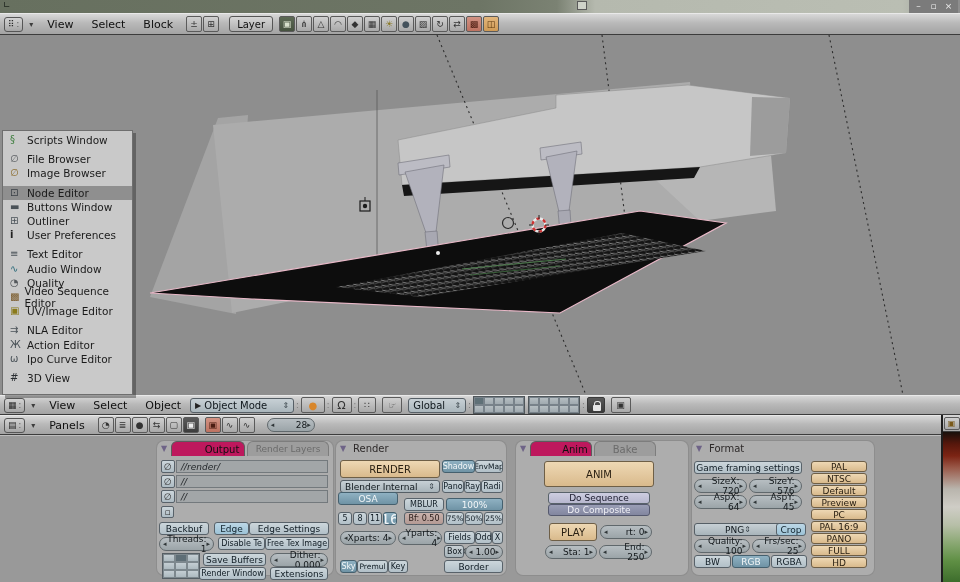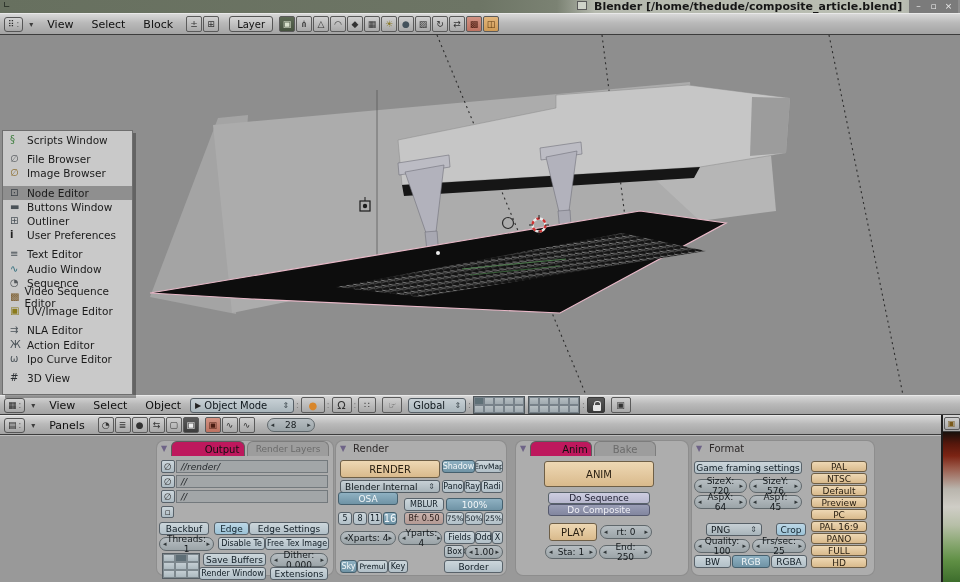--- a/index.html
+++ b/index.html
@@ -44,21 +44,21 @@
     padding:0 7px; font-size:10px; color:#111; }
 
   
   .drop { display:flex; align-items:center; height:15px; border:1px solid #565f66; border-radius:3px;
     background:linear-gradient(#c7d0d5,#aab6bc); padding:0 4px; gap:3px; font-size:10px; color:#10181d; }
   .drop::after { content:"⇕"; font-size:8px; color:#3a454c; }
   .num { display:flex; align-items:center; justify-content:space-between; height:14px; border:1px solid #60686c; border-radius:7px;
     background:linear-gradient(#b7bec2,#9ba4a8); padding:0 3px; font-size:9px; color:#14191c; }
   .num::before { content:"◂"; font-size:7px; color:#2e3537; }
   .num::after { content:"▸"; font-size:7px; color:#2e3537; }
-  .num .v { flex:1; text-align:center; }
+  .num .v { flex:1; text-align:right; }
 
   
   .lgrid { display:grid; grid-template-columns:repeat(5,10px); grid-template-rows:repeat(2,8px); border:1px solid #4f565a; background:#8f989c; }
   .lc { border:0.5px solid #78828a; background:linear-gradient(#b6bec2,#a0aab0); }
   .lc.on { background:#5f7077; }
 
   .lockbtn { position:relative; width:18px; height:16px; border:1px solid #3a3a3a; border-radius:2px; background:linear-gradient(#585858,#3a3a3a); }
   .lockbody { position:absolute; left:5px; top:7px; width:8px; height:6px; background:#e6e6e6; border-radius:1px; }
   .lockbody::before { content:""; position:absolute; left:1.5px; top:-4px; width:5px; height:5px; border:1.5px solid #e6e6e6; border-bottom:none; border-radius:3px 3px 0 0; }
 
@@ -108,21 +108,20 @@
   .strip { position:absolute; left:941px; top:415px; width:19px; height:167px; border-left:2px solid #1e1e1e; }
   .strip-hdr { height:17px; background:linear-gradient(#d6d6d6,#a8a8a8); border-bottom:1px solid #3c3c3c; display:flex; align-items:center; justify-content:center; }
   .strip-img { height:150px; background:linear-gradient(#18100c 0%,#57170c 8%,#7c2414 16%,#9a5a4a 24%,#b9b5ad 38%,#cfcdc6 50%,#b7bfa8 62%,#8aa873 74%,#5f8f44 86%,#3d6d2c 100%); }
 </style>
 </head>
 <body>
 
 <div class="titlebar">
   <span class="tb-corner">∟</span>
   <span class="tb-appicon"></span>
-  <span class="tb-title">Blender [/home/thedude/composite_article.blend]</span>
   <span class="tb-btns">
     <span class="tb-btn">–</span>
     <span class="tb-btn">▫</span>
     <span class="tb-btn">×</span>
   </span>
 </div>
 
 <div class="hdr" style="top:13px; height:22px;">
   <span class="winbtn">
     <span class="g">⠿</span>
@@ -249,21 +248,21 @@
   <div class="mi">
     <span class="ic" style="color:#4a5258;">≡</span>
     <span>Text Editor</span>
     </div>
   <div class="mi">
     <span class="ic" style="color:#2a6a7a;">∿</span>
     <span>Audio Window</span>
     </div>
   <div class="mi">
     <span class="ic" style="color:#55595d;">◔</span>
-    <span>Sequence</span>
+    <span>Quality</span>
     </div>
   <div class="mi">
     <span class="ic" style="color:#7a5a2a;">▩</span>
     <span>Video Sequence Editor</span>
     </div>
   <div class="mi">
     <span class="ic" style="color:#8a7a1a;">▣</span>
     <span>UV/Image Editor</span>
     </div>
   <div class="mgap"></div>
@@ -425,21 +424,21 @@
   <span class="btn" style="left:139px;top:19px;width:28px;font-size:7.5px;">EnvMap</span>
   <span class="btn" style="left:106px;top:39px;width:22px;font-size:8px;">Pano</span>
   <span class="btn" style="left:128px;top:39px;width:17px;font-size:8px;">Ray</span>
   <span class="btn" style="left:145px;top:39px;width:22px;font-size:8px;">Radi</span>
   <span class="btn on" style="left:2px;top:51px;width:60px;">OSA</span>
   <span class="btn" style="left:68px;top:57px;width:40px;font-size:8px;">MBLUR</span>
   <span class="btn on" style="left:110px;top:57px;width:57px;">100%</span>
   <span class="btn" style="left:2px;top:71px;width:14px;font-size:8px;">5</span>
   <span class="btn" style="left:17px;top:71px;width:14px;font-size:8px;">8</span>
   <span class="btn" style="left:32px;top:71px;width:14px;font-size:8px;">11</span>
-  <span class="btn on" style="left:47px;top:71px;width:14px;font-size:10px;">16</span>
+  <span class="btn on" style="left:47px;top:71px;width:14px;font-size:14px;">16</span>
   <span class="btn pink" style="left:68px;top:71px;width:40px;font-size:8px;">Bf: 0.50</span>
   <span class="btn" style="left:110px;top:71px;width:18px;font-size:7.5px;">75%</span>
   <span class="btn" style="left:129px;top:71px;width:18px;font-size:7.5px;">50%</span>
   <span class="btn" style="left:148px;top:71px;width:19px;font-size:7.5px;">25%</span>
   <span class="num" style="position:absolute;left:4px;top:90px;width:56px;">
     <span class="v">Xparts: 4</span>
     </span>
   <span class="num" style="position:absolute;left:62px;top:90px;width:44px;">
     <span class="v">Yparts: 4</span>
     </span>
@@ -486,21 +485,21 @@
     </span>
   <span class="num" style="position:absolute;left:57px;top:38px;width:53px;">
     <span class="v">SizeY: 576</span>
     </span>
   <span class="num" style="position:absolute;left:2px;top:54px;width:53px;">
     <span class="v">AspX: 64</span>
     </span>
   <span class="num" style="position:absolute;left:57px;top:54px;width:53px;">
     <span class="v">AspY: 45</span>
     </span>
-  <span class="pdrop" style="left:14px;top:82px;width:56px;">
+  <span class="pdrop" style="left:2px;top:82px;width:88px;justify-content:center;">
     <span>PNG</span>
     </span>
   <span class="btn cyan" style="left:84px;top:82px;width:30px;">Crop</span>
   <span class="num" style="position:absolute;left:2px;top:98px;width:56px;">
     <span class="v">Quality: 100</span>
     </span>
   <span class="num" style="position:absolute;left:60px;top:98px;width:54px;">
     <span class="v">Frs/sec: 25</span>
     </span>
   <span class="btn" style="left:2px;top:114px;width:37px;">BW</span>

